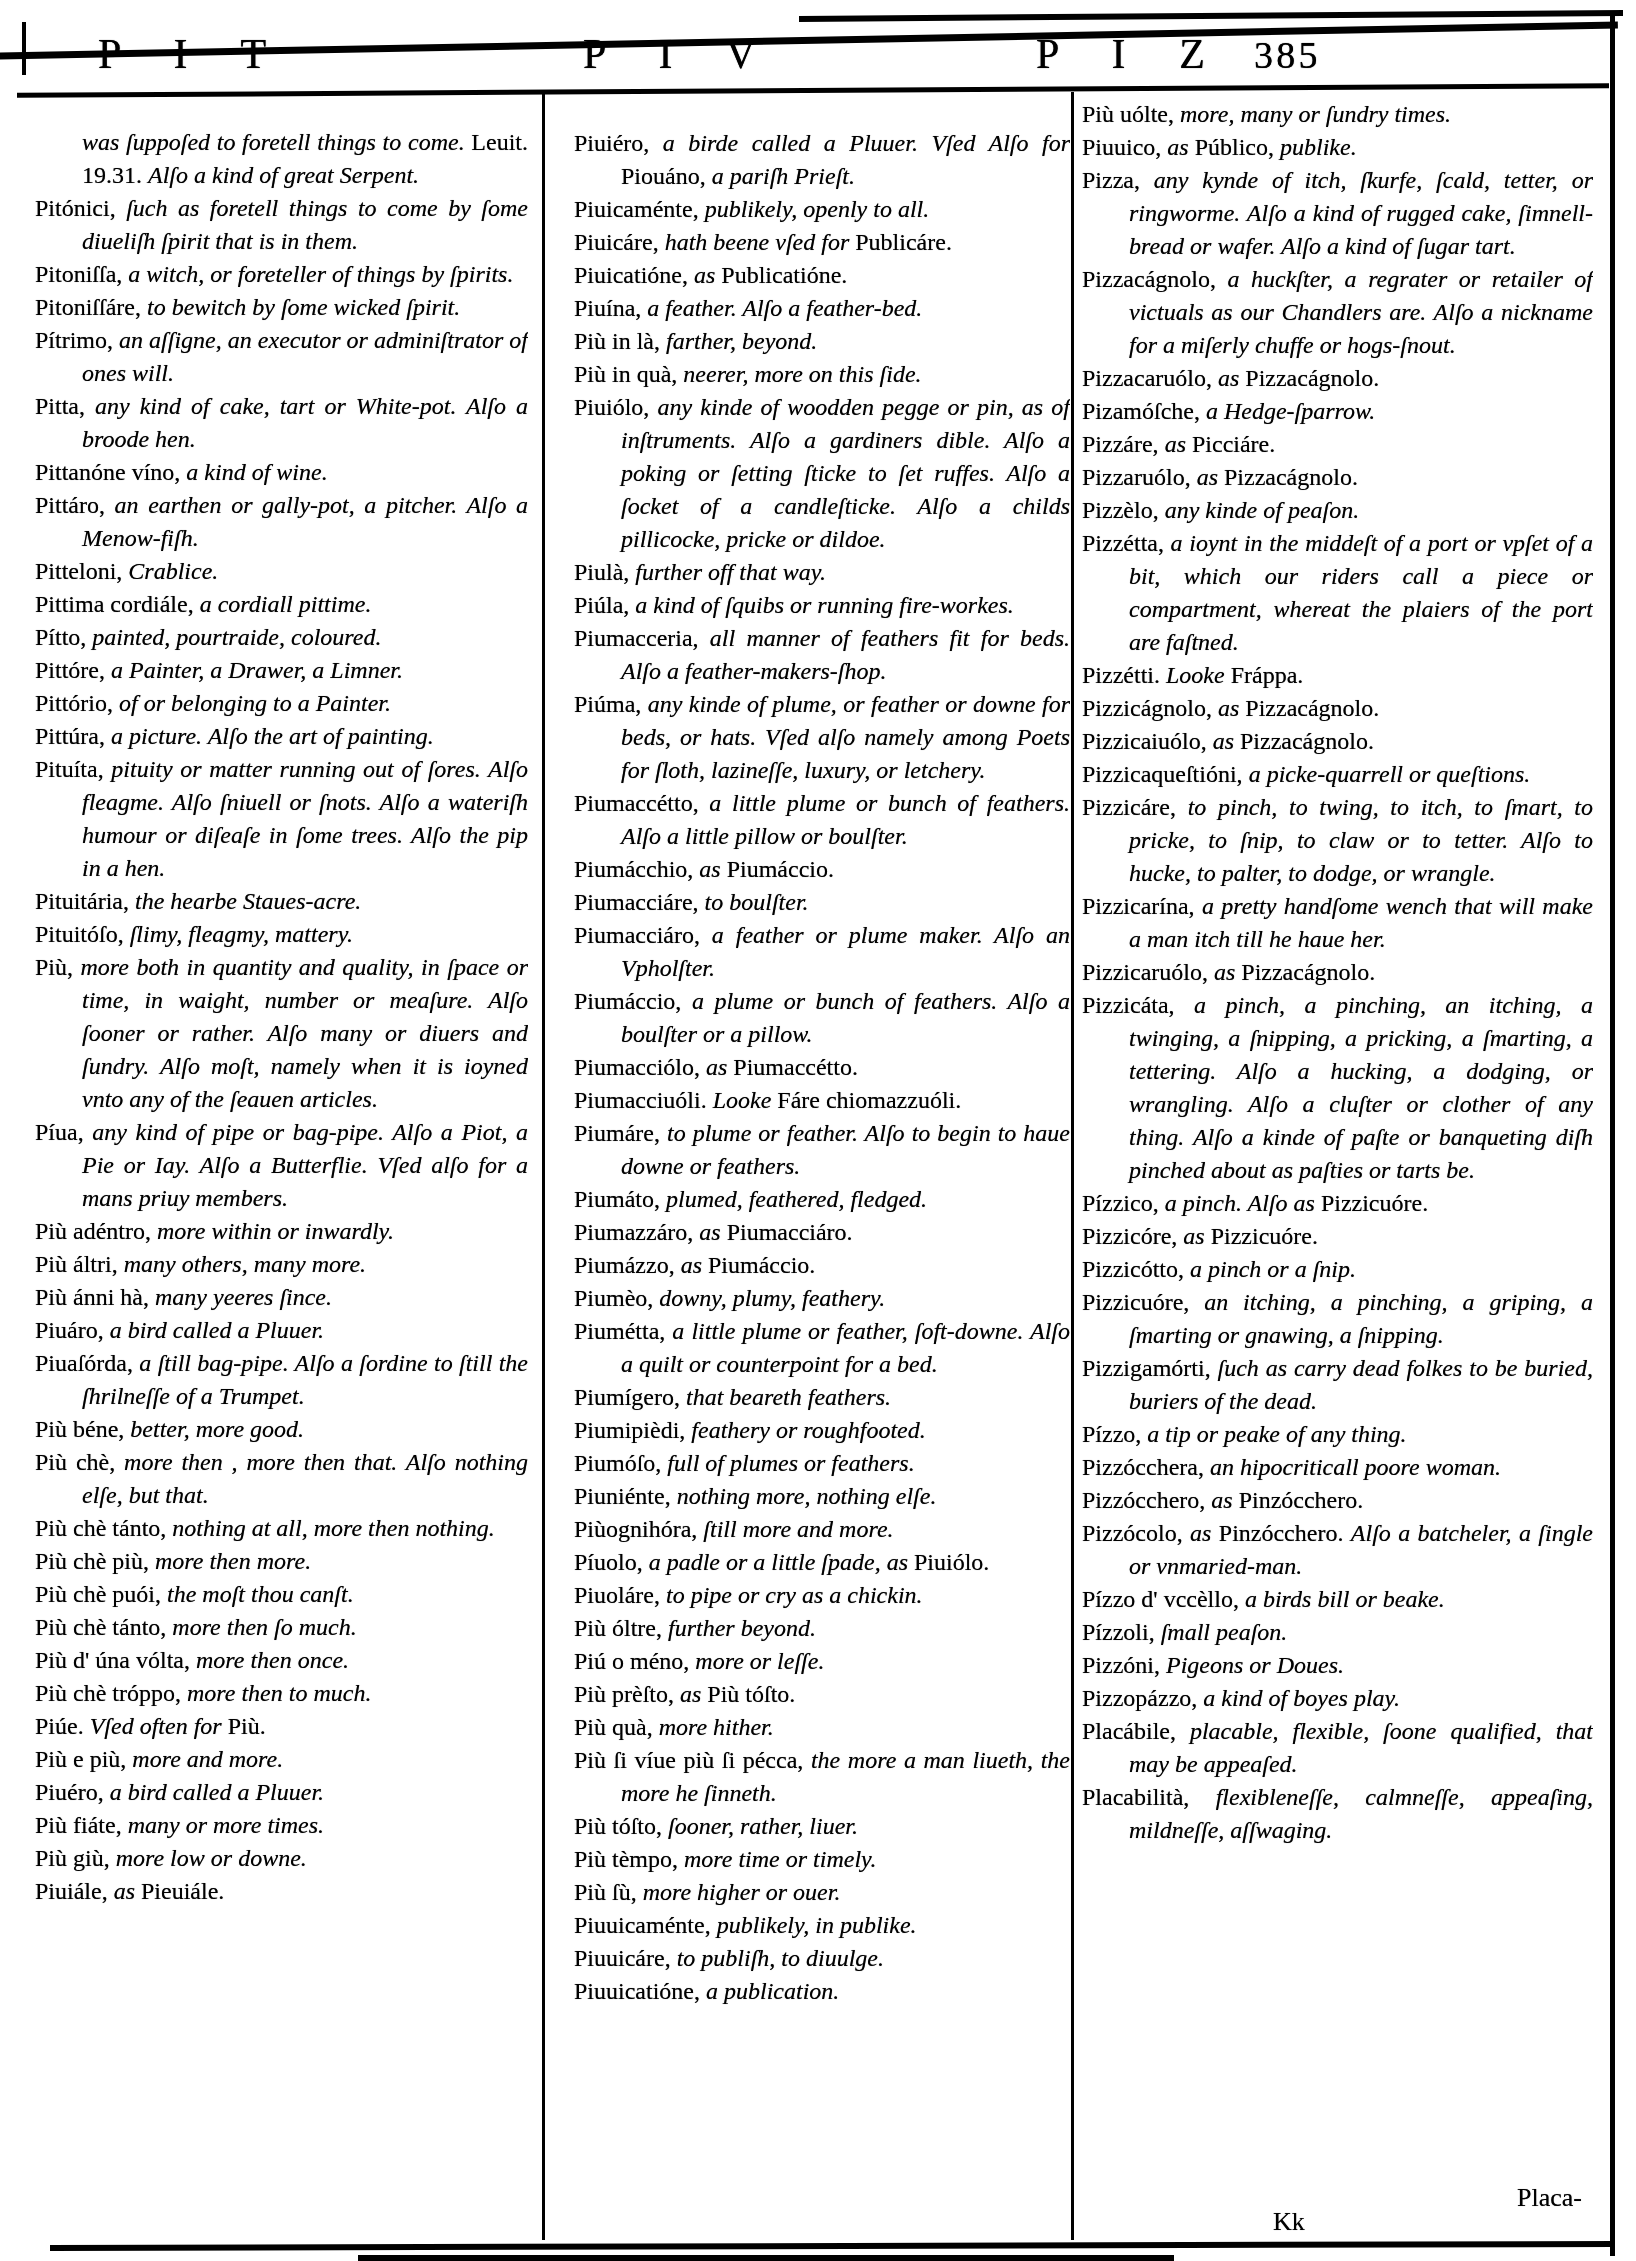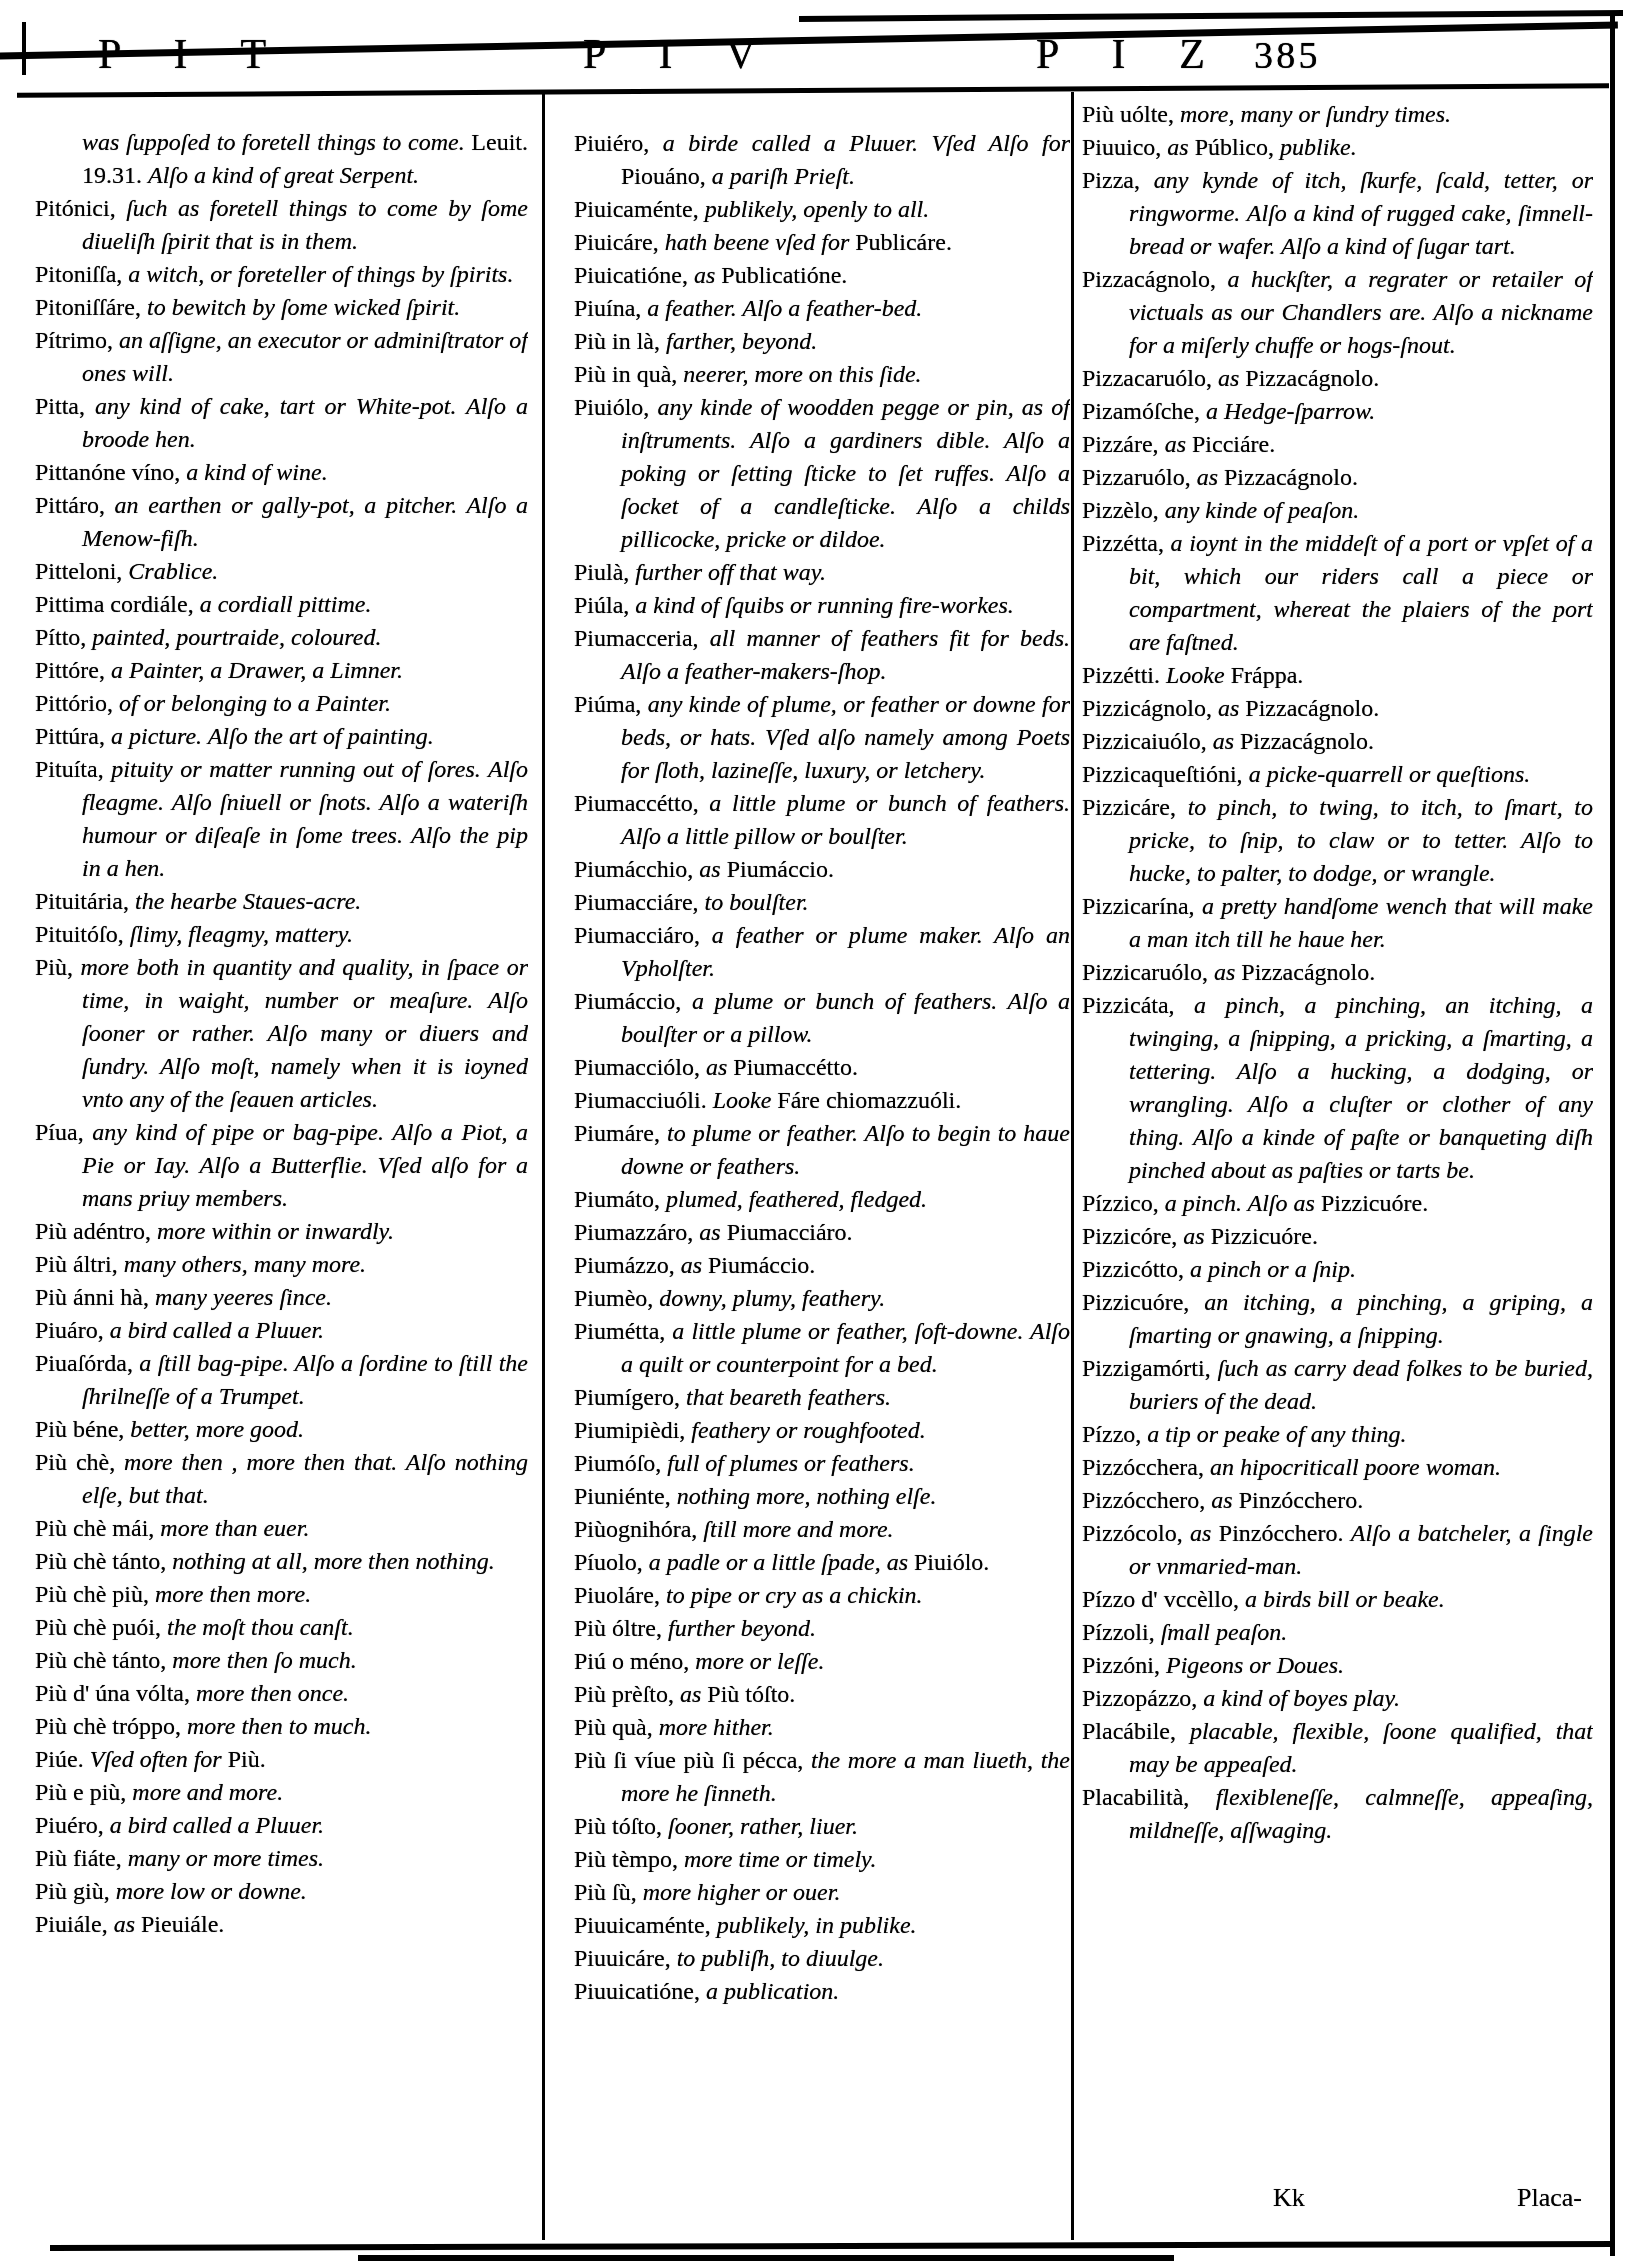--- a/index.html
+++ b/index.html
@@ -50,21 +50,21 @@
   .entry.cont{padding-left:47px;text-indent:0;margin-top:28px;}
   .r{font-style:normal;}
   .i{font-style:italic;}
 
   
   .catch-row{
     position:absolute;left:1082px;top:2183px;width:500px;
     display:flex;justify-content:space-between;
     font-size:26px;text-shadow:0 0 0.7px rgba(0,0,0,0.65);
   }
-  .sig{margin-left:191px;}
+  .sig{margin-left:191px;margin-top:24px;}
 </style>
 </head>
 <body>
 
 <div class="rule rule-top"></div>
 <div class="rule rule-top2"></div>
 <div class="rule rule-underhead"></div>
 <div class="vr vr-1"></div>
 <div class="vr vr-2"></div>
 <div class="vr vr-right"></div>
@@ -97,21 +97,20 @@
     <p class="entry"><span class="r">Pituitóſo, </span><span class="i">ſlimy, fleagmy, mattery.</span></p>
     <p class="entry"><span class="r">Più, </span><span class="i">more both in quantity and quality, in ſpace or time, in waight, number or meaſure. Alſo ſooner or rather. Alſo many or diuers and ſundry. Alſo moſt, namely when it is ioyned vnto any of the ſeauen articles.</span></p>
     <p class="entry"><span class="r">Píua, </span><span class="i">any kind of pipe or bag-pipe. Alſo a Piot, a Pie or Iay. Alſo a Butterflie. Vſed alſo for a mans priuy members.</span></p>
     <p class="entry"><span class="r">Più adéntro, </span><span class="i">more within or inwardly.</span></p>
     <p class="entry"><span class="r">Più áltri, </span><span class="i">many others, many more.</span></p>
     <p class="entry"><span class="r">Più ánni hà, </span><span class="i">many yeeres ſince.</span></p>
     <p class="entry"><span class="r">Piuáro, </span><span class="i">a bird called a Pluuer.</span></p>
     <p class="entry"><span class="r">Piuaſórda, </span><span class="i">a ſtill bag-pipe. Alſo a ſordine to ſtill the ſhrilneſſe of a Trumpet.</span></p>
     <p class="entry"><span class="r">Più béne, </span><span class="i">better, more good.</span></p>
     <p class="entry"><span class="r">Più chè, </span><span class="i">more then , more then that. Alſo nothing elſe, but that.</span></p>
-    <p class="entry"><span class="r">Più chè mái, </span><span class="i">more than euer.</span></p>
     <p class="entry"><span class="r">Più chè tánto, </span><span class="i">nothing at all, more then nothing.</span></p>
     <p class="entry"><span class="r">Più chè più, </span><span class="i">more then more.</span></p>
     <p class="entry"><span class="r">Più chè puói, </span><span class="i">the moſt thou canſt.</span></p>
     <p class="entry"><span class="r">Più chè tánto, </span><span class="i">more then ſo much.</span></p>
     <p class="entry"><span class="r">Più d' úna vólta, </span><span class="i">more then once.</span></p>
     <p class="entry"><span class="r">Più chè tróppo, </span><span class="i">more then to much.</span></p>
     <p class="entry"><span class="r">Piúe. </span><span class="i">Vſed often for </span><span class="r">Più.</span></p>
     <p class="entry"><span class="r">Più e più, </span><span class="i">more and more.</span></p>
     <p class="entry"><span class="r">Piuéro, </span><span class="i">a bird called a Pluuer.</span></p>
     <p class="entry"><span class="r">Più fiáte, </span><span class="i">many or more times.</span></p>

